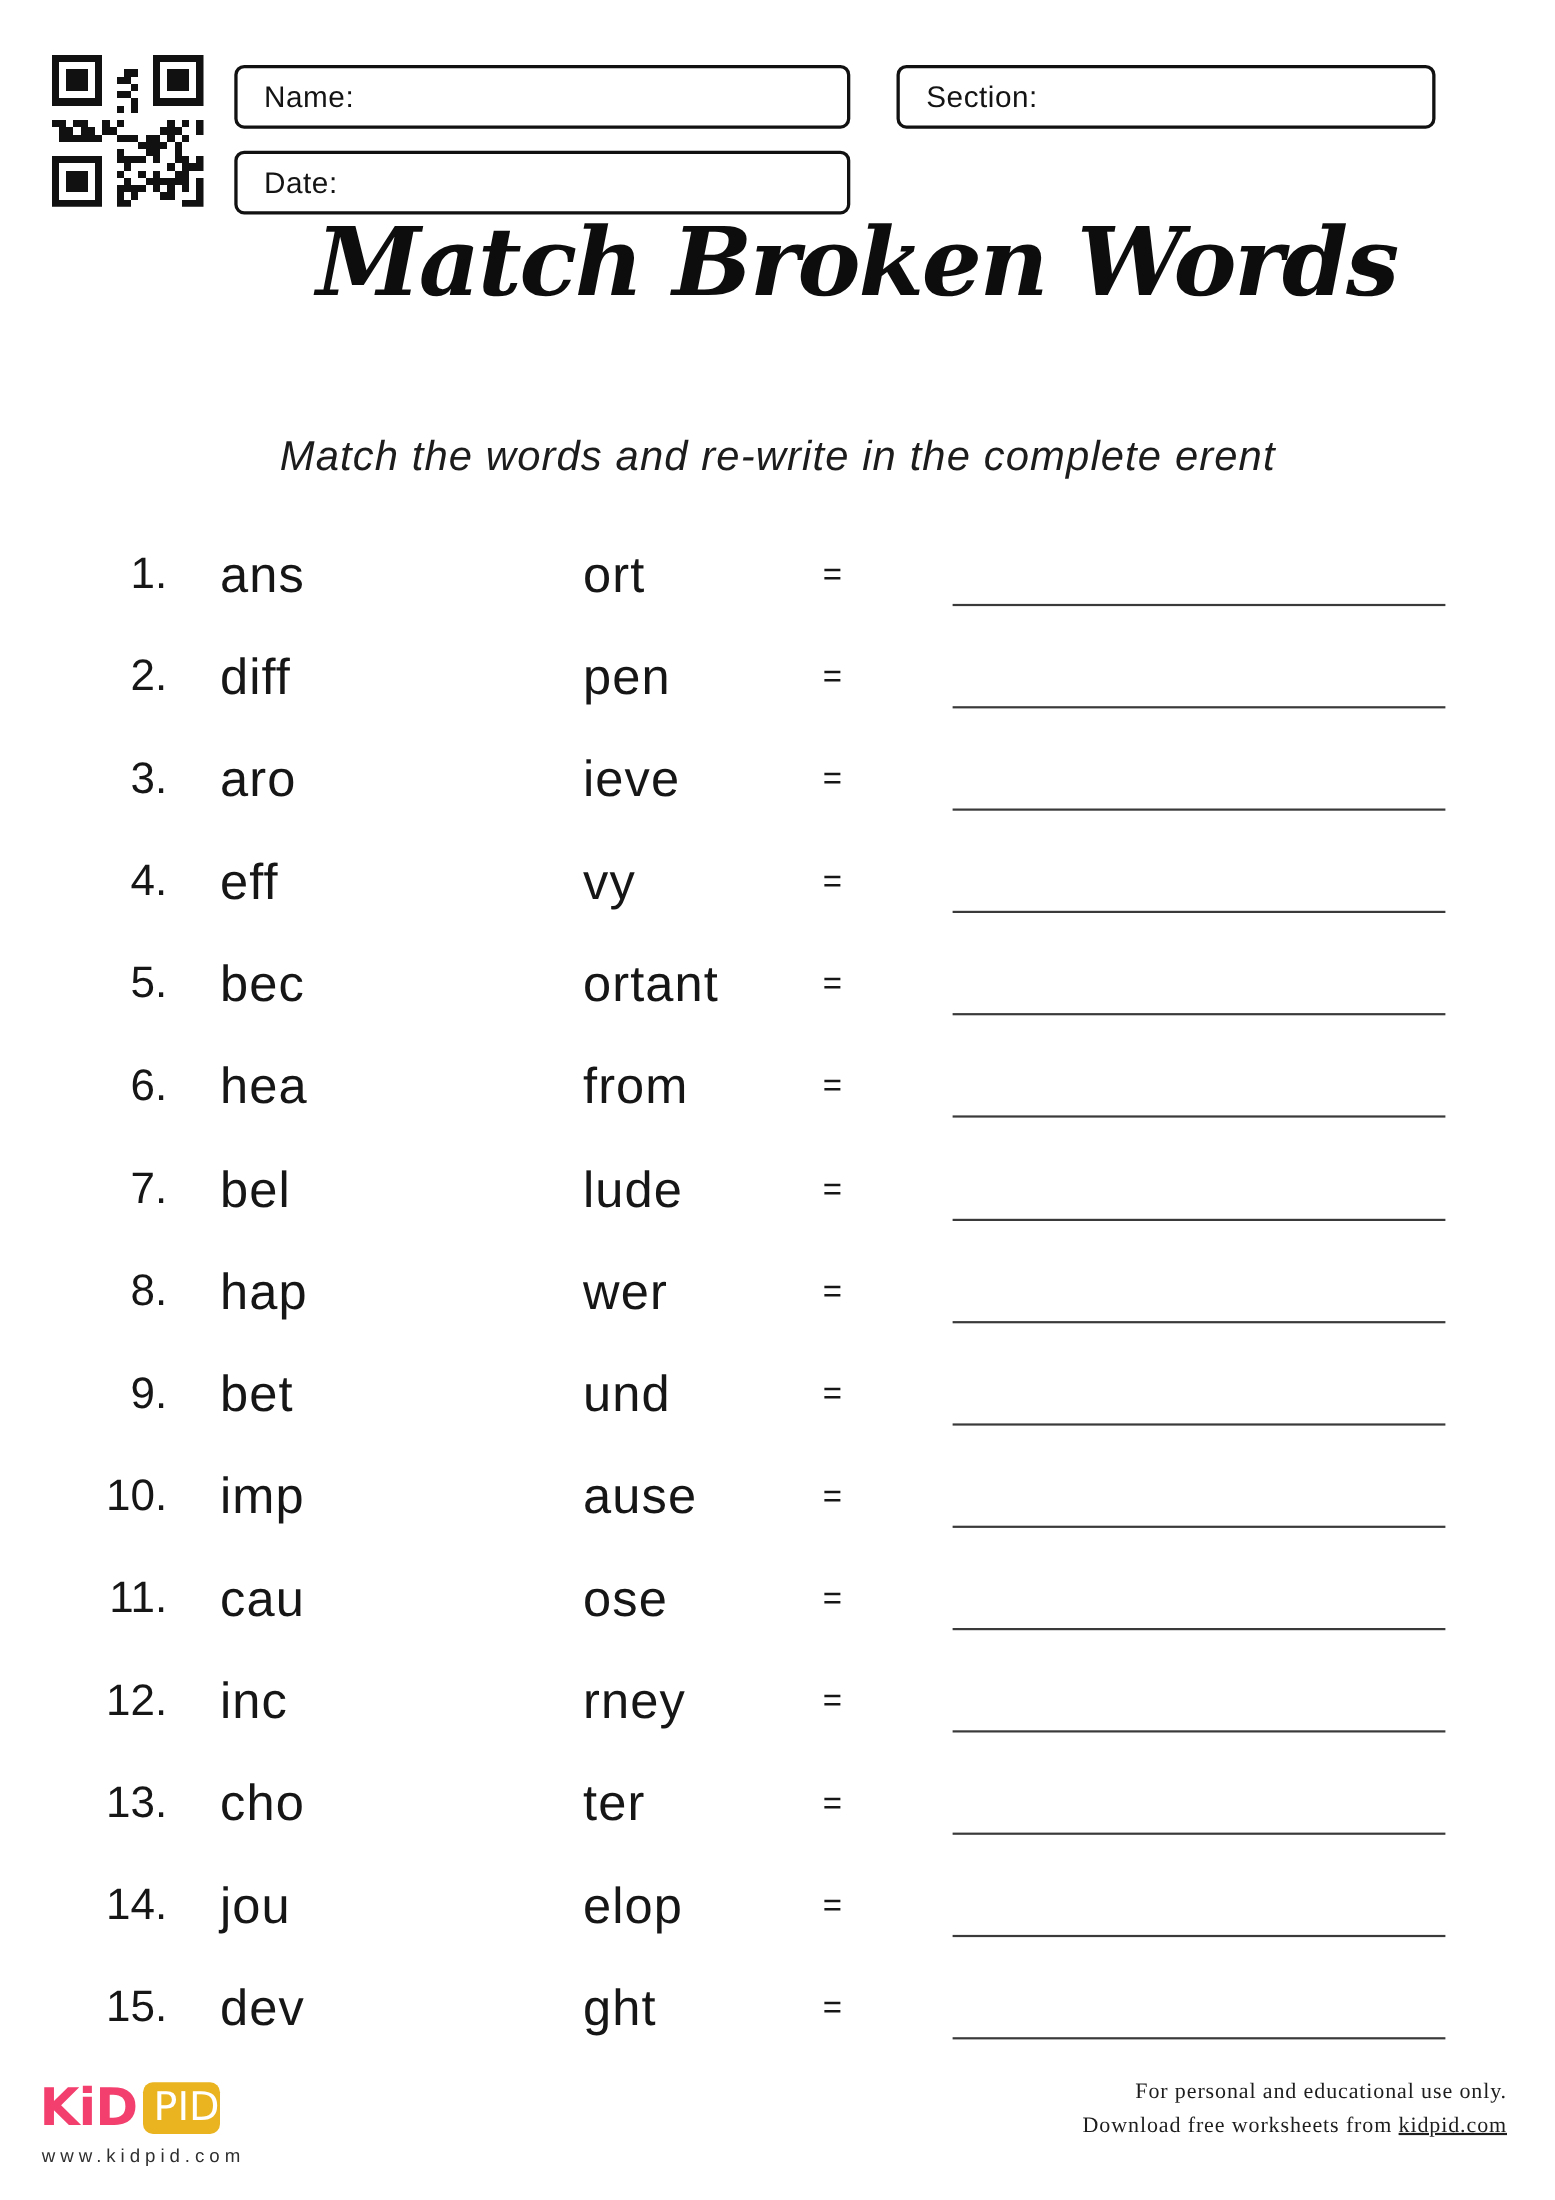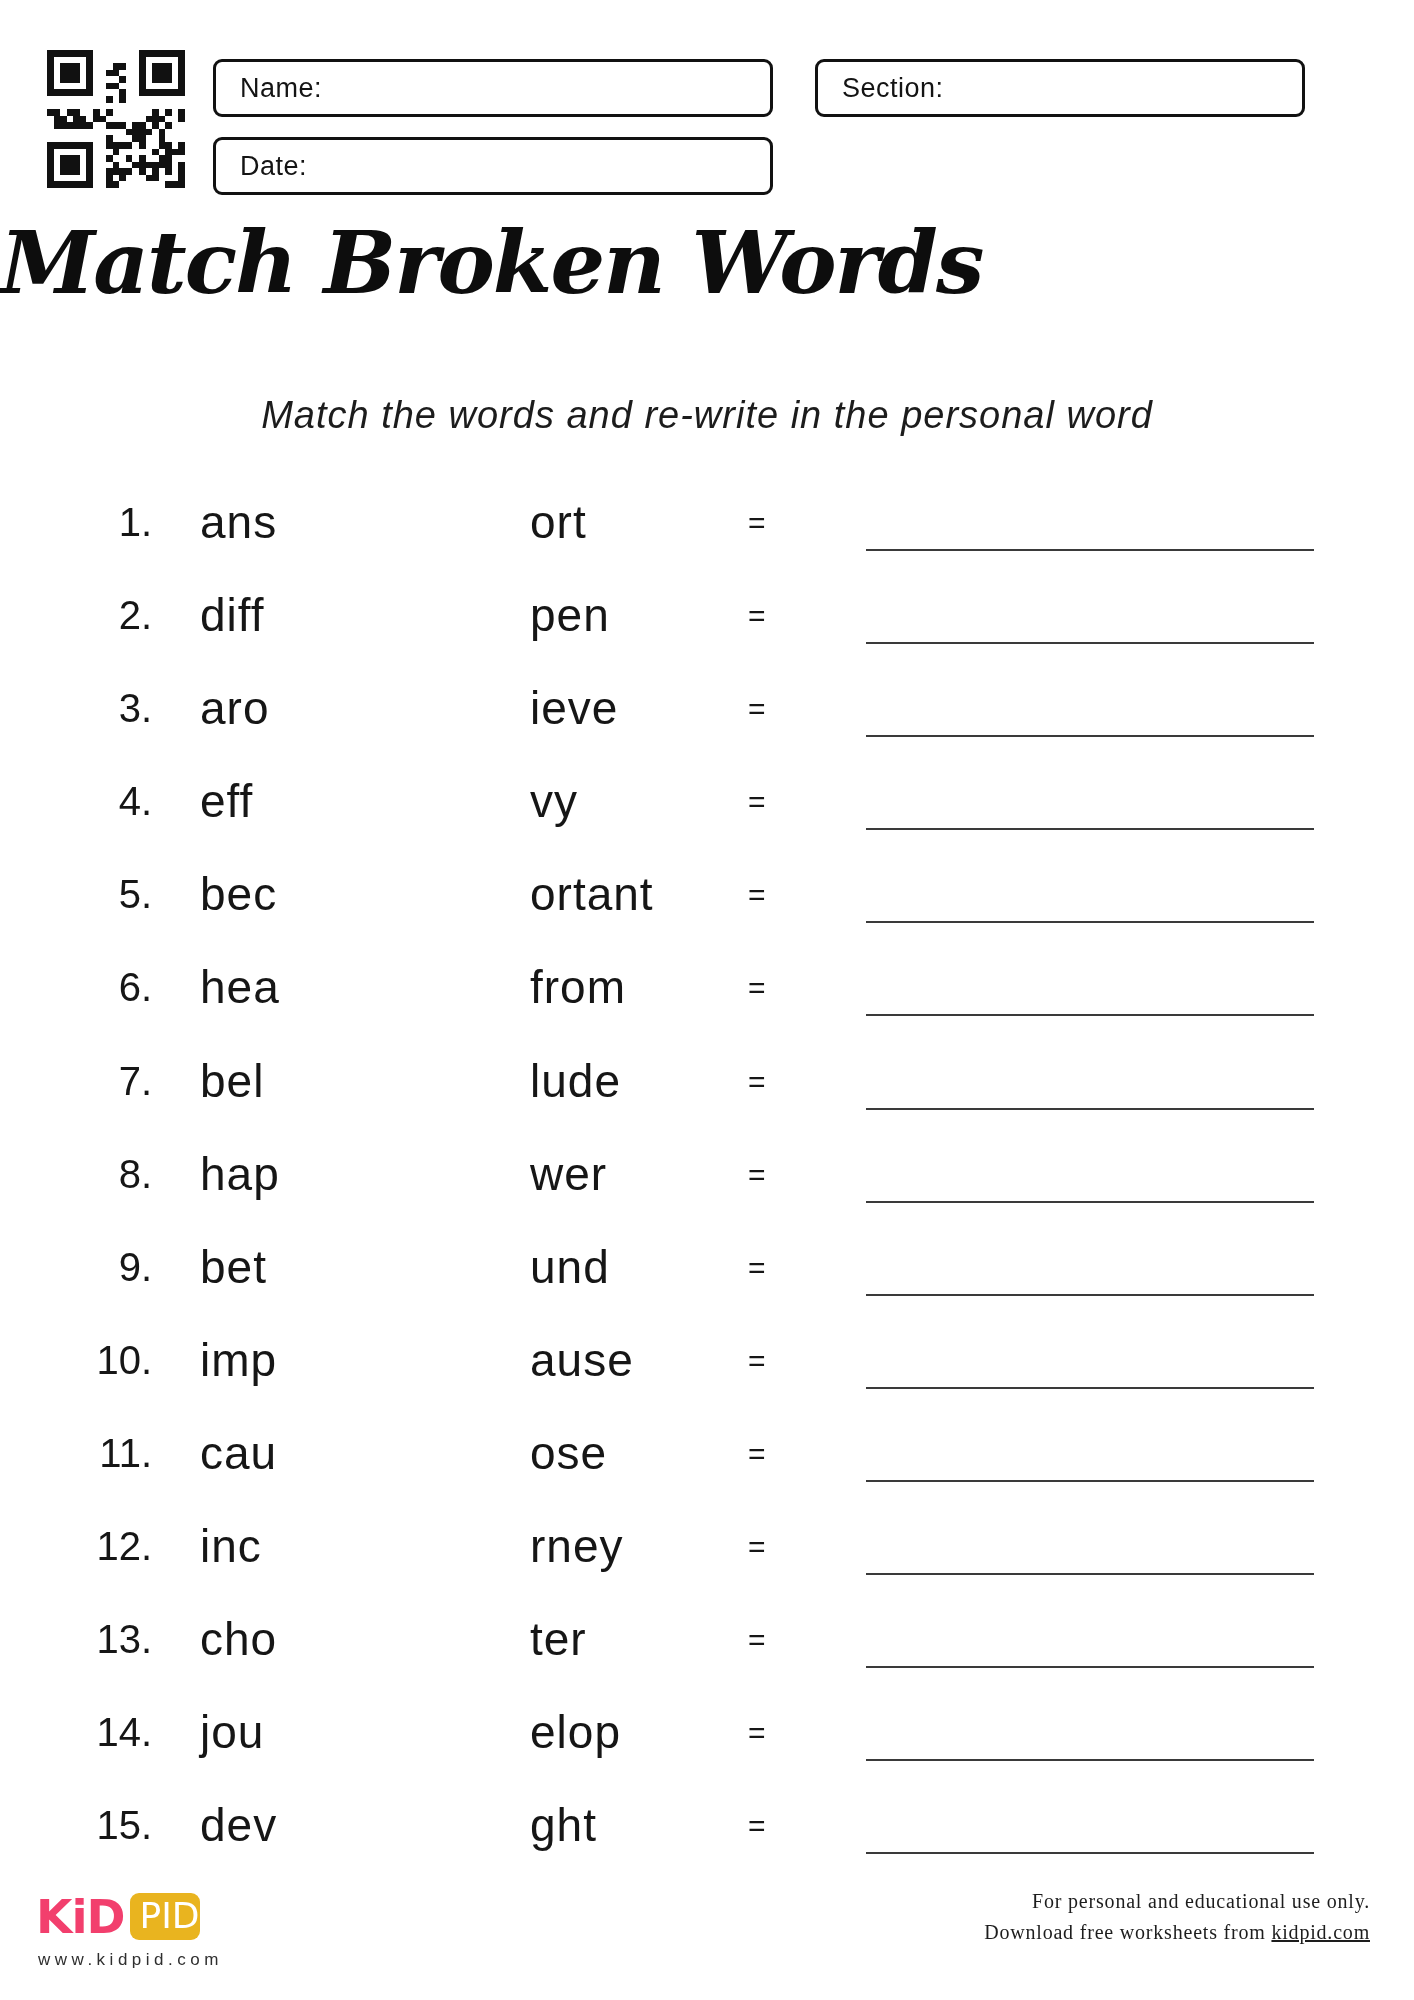--- a/index.html
+++ b/index.html
@@ -31,22 +31,22 @@
     color:#141414;
     letter-spacing:0.5px;
   }
   .fb-name   {left:213px;top:59px;width:560px;height:58px;}
   .fb-date   {left:213px;top:137px;width:560px;height:58px;}
   .fb-section{left:815px;top:59px;width:490px;height:58px;}
   .fb-teacher{left:815px;top:137px;width:490px;height:58px;}
 
   
   .title{
-    position:absolute;left:0;top:212px;width:1270px;
-    text-align:left;
+    position:absolute;left:0;top:188px;width:1270px;
+    text-align:right;
     font-family:"DejaVu Serif", serif;
     font-style:italic;font-weight:bold;
     font-size:86px;
     letter-spacing:-2px;
     color:#0d0d0d;
     white-space:nowrap;
   }
   .grade-badge{
     position:absolute;left:1252px;top:255px;width:107px;height:107px;
     border-radius:50%;
@@ -334,21 +334,21 @@
   </div>
   <div class="field-box fb-section">
     <span class="label">Section:</span>
   </div>
   <div class="field-box fb-date">
     <span class="label">Date:</span>
   </div>
 
   <div class="title">Match Broken Words</div>
 
-  <div class="subtitle">Match the words and re-write in the personal word</div>
+  <div class="subtitle">Match the words and re-write in the complete erent</div>
 
   <div class="rows">
   <div class="row">
     <span class="num">1.</span>
     <span class="frag-l">ans</span>
     <span class="frag-r">ort</span>
     <span class="eq">=</span>
     <span class="blank"></span>
   </div>
 

